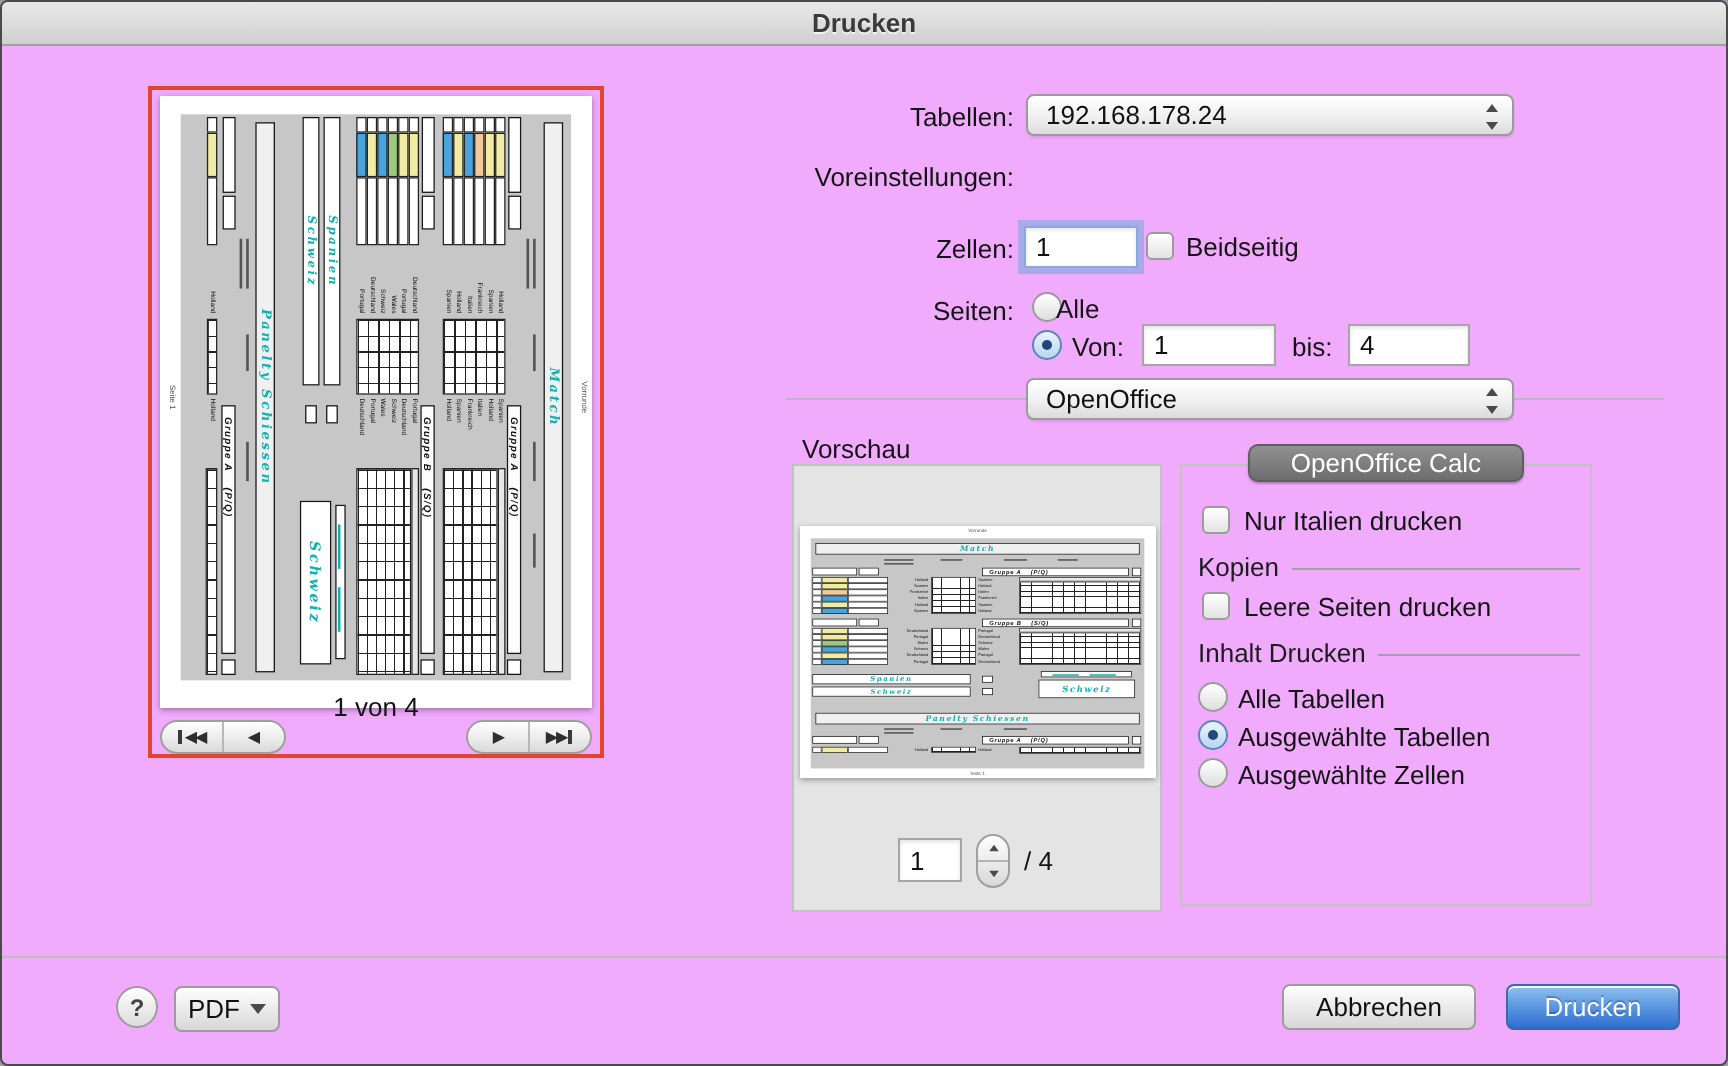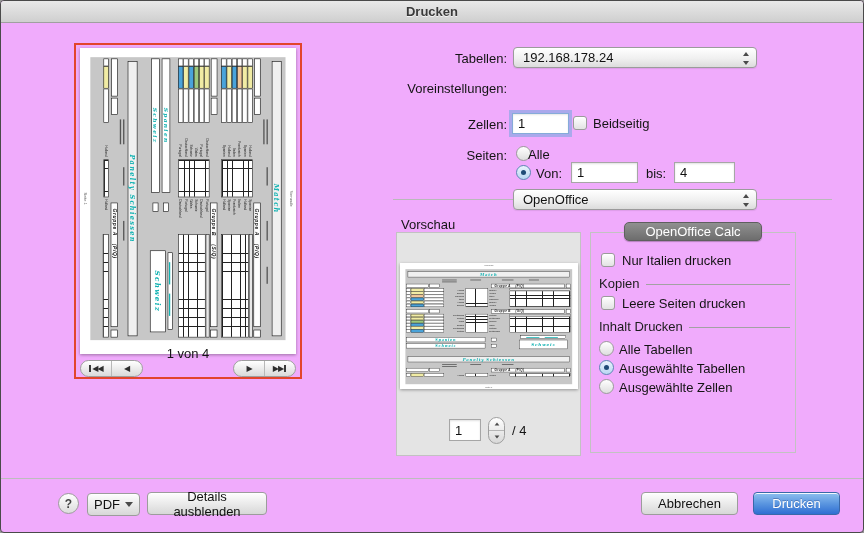--- a/index.html
+++ b/index.html
@@ -442,22 +442,19 @@
   <div class="lbl" style="left:618px;top:379px;text-align:right;">Ausgewählte Zellen</div>
 
   <div class="hline" style="left:0;top:477px;width:864px;background:#bdbdbd;"></div>
   <button class="helpbtn" style="left:57px;top:492px;">
       <span>?</span>
     </button>
   <button class="btn" style="left:86px;top:492px;width:53px;">
     <span>PDF</span>
     <span class="caret"></span>
   </button>
-  <button class="btn" style="left:146px;top:491px;width:120px;">
-    <span>Details ausblenden</span>
-  </button>
   <button class="btn" style="left:640px;top:491px;width:97px;">
     <span>Abbrechen</span>
   </button>
   <button class="btn default" style="left:752px;top:491px;width:87px;">
     <span>Drucken</span>
   </button>
 </div>
 
 </body></html>

